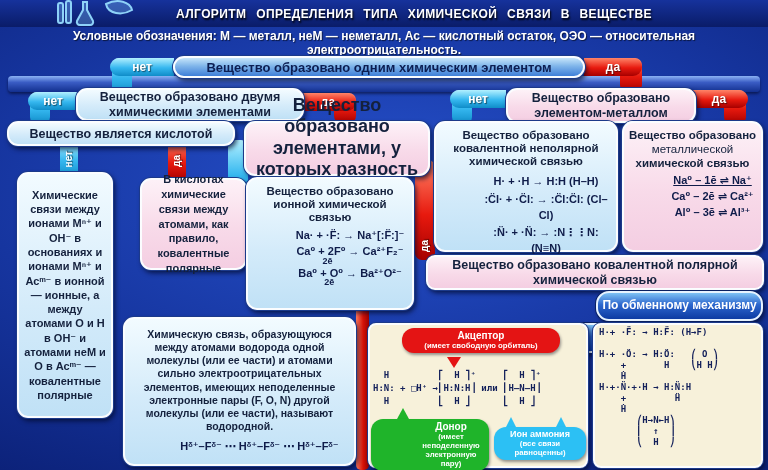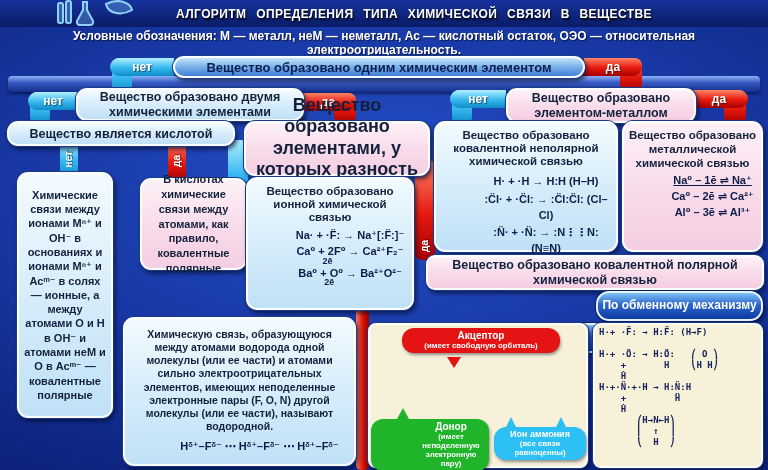--- a/index.html
+++ b/index.html
@@ -123,21 +123,21 @@
     <span>Вещество является кислотой</span>
   </div>
   <div class="box bg-pink" style="left:244px;top:121px;width:186px;height:55px;font-size:18px;line-height:1.2;">
     <span>Вещество образовано элементами, у которых разность ОЭО ≤ 1,7</span>
   </div>
   <div class="box bg-pink" style="left:506px;top:88px;width:190px;height:35px;font-size:12.5px;line-height:1.15;">
     <span>Вещество образовано элементом-металлом</span>
   </div>
 
   <div class="box bg-blue" style="left:17px;top:172px;width:96px;height:246px;font-size:11px;line-height:1.3;">
-    <span>Химические связи между ионами Мⁿ⁺ и ОН⁻ в основаниях и ионами Мⁿ⁺ и Асᵐ⁻ в солях — ионные, а между атомами О и Н в ОН⁻ и атомами неМ и О в Асᵐ⁻ — ковалентные полярные</span>
+    <span>Химические связи между ионами Мⁿ⁺ и ОН⁻ в основаниях и ионами Мⁿ⁺ и Асᵐ⁻ в ионной — ионные, а между атомами О и Н в ОН⁻ и атомами неМ и О в Асᵐ⁻ — ковалентные полярные</span>
   </div>
   <div class="box bg-pink" style="left:140px;top:178px;width:107px;height:92px;font-size:11px;line-height:1.35;">
     <span>В кислотах химические связи между атомами, как правило, ковалентные полярные</span>
   </div>
 
   <div class="box bg-blue" style="left:246px;top:177px;width:168px;height:133px;justify-content:flex-start;padding-top:6px;">
     <div style="font-size:11.5px;line-height:1.15;">
       <span>Вещество образовано </span><span style="font-weight:900;">ионной</span><span> химической связью</span>
     </div>
     <div class="chem" style="margin-top:3px;">Na· + ·F̈: → Na⁺[:F̈:]⁻</div>
@@ -155,21 +155,21 @@
     <div style="font-size:11.5px;line-height:1.15;">
       <span>Вещество образовано </span><span style="font-weight:900;">ковалентной неполярной</span><span> химической связью</span>
     </div>
     <div class="chem" style="margin-top:5px;">H· + ·H → H:H (H–H)</div>
     <div class="chem" style="margin-top:2px;">:C̈l· + ·C̈l: → :C̈l:C̈l: (Cl–Cl)</div>
     <div class="chem" style="margin-top:2px;">:N̈· + ·N̈: → :N⋮⋮N: (N≡N)</div>
   </div>
 
   <div class="box bg-pink" style="left:622px;top:121px;width:141px;height:131px;justify-content:flex-start;padding-top:6px;">
     <div style="font-size:11.5px;line-height:1.2;">
-      <span>Вещество образовано </span><span style="font-weight:700;">металлической</span><span> химической связью</span>
+      <span>Вещество образовано </span><span style="font-weight:400;">металлической</span><span> химической связью</span>
     </div>
     <div class="chem" style="margin-top:3px;text-decoration:underline;">Na⁰ – 1ē ⇌ Na⁺</div>
     <div class="chem">Ca⁰ – 2ē ⇌ Ca²⁺</div>
     <div class="chem">Al⁰ – 3ē ⇌ Al³⁺</div>
   </div>
 
   <div class="box bg-blue" style="left:123px;top:317px;width:233px;height:149px;font-size:10.5px;line-height:1.25;">
     <div>
       <span>Химическую связь, образующуюся между атомами водорода одной молекулы (или ее части) и атомами сильно электро­отрицательных элементов, имеющих неподеленные электронные пары (F, O, N) другой молекулы (или ее части), называют </span><span style="font-weight:900;">водородной</span><span>.</span>
     </div>
@@ -188,20 +188,23 @@
   <div class="hdr-btn" style="left:596px;top:291px;width:167px;height:30px;">
     <span>По обменному механизму</span>
   </div>
 
   <div class="box bg-cream" style="left:368px;top:323px;width:220px;height:145px;border-radius:8px;"></div>
   <div class="tag tag-red" style="left:402px;top:328px;width:158px;">
     <span class="t1">Акцептор</span>
     <span class="t2">(имеет свободную орбиталь)</span>
   </div>
   <div class="ptr ptr-down-red" style="left:447px;top:357px;"></div>
+  <div class="mono" style="position:absolute;z-index:4;left:373px;top:369px;font-size:9px;line-height:13px;">  H         ⎡  H ⎤⁺     ⎡  H ⎤⁺
+H:N: + □H⁺ →⎢H:N:H⎥ или ⎢H–N–H⎥
+  H         ⎣  H ⎦      ⎣  H ⎦</div>
   <div class="ptr ptr-up-green" style="left:397px;top:408px;"></div>
   <div class="tag tag-green" style="left:371px;top:419px;width:118px;padding-left:46px;">
     <span class="t1">Донор</span>
     <span class="t2">(имеет неподеленную электронную пару)</span>
   </div>
   <div class="ptr ptr-up-cyan" style="left:506px;top:417px;"></div>
   <div class="ptr ptr-up-cyan" style="left:556px;top:417px;"></div>
   <div class="tag tag-cyan" style="left:494px;top:427px;width:92px;">
     <span class="t1" style="font-size:9px;">Ион аммония</span>
     <span class="t2">(все связи равноценны)</span>

